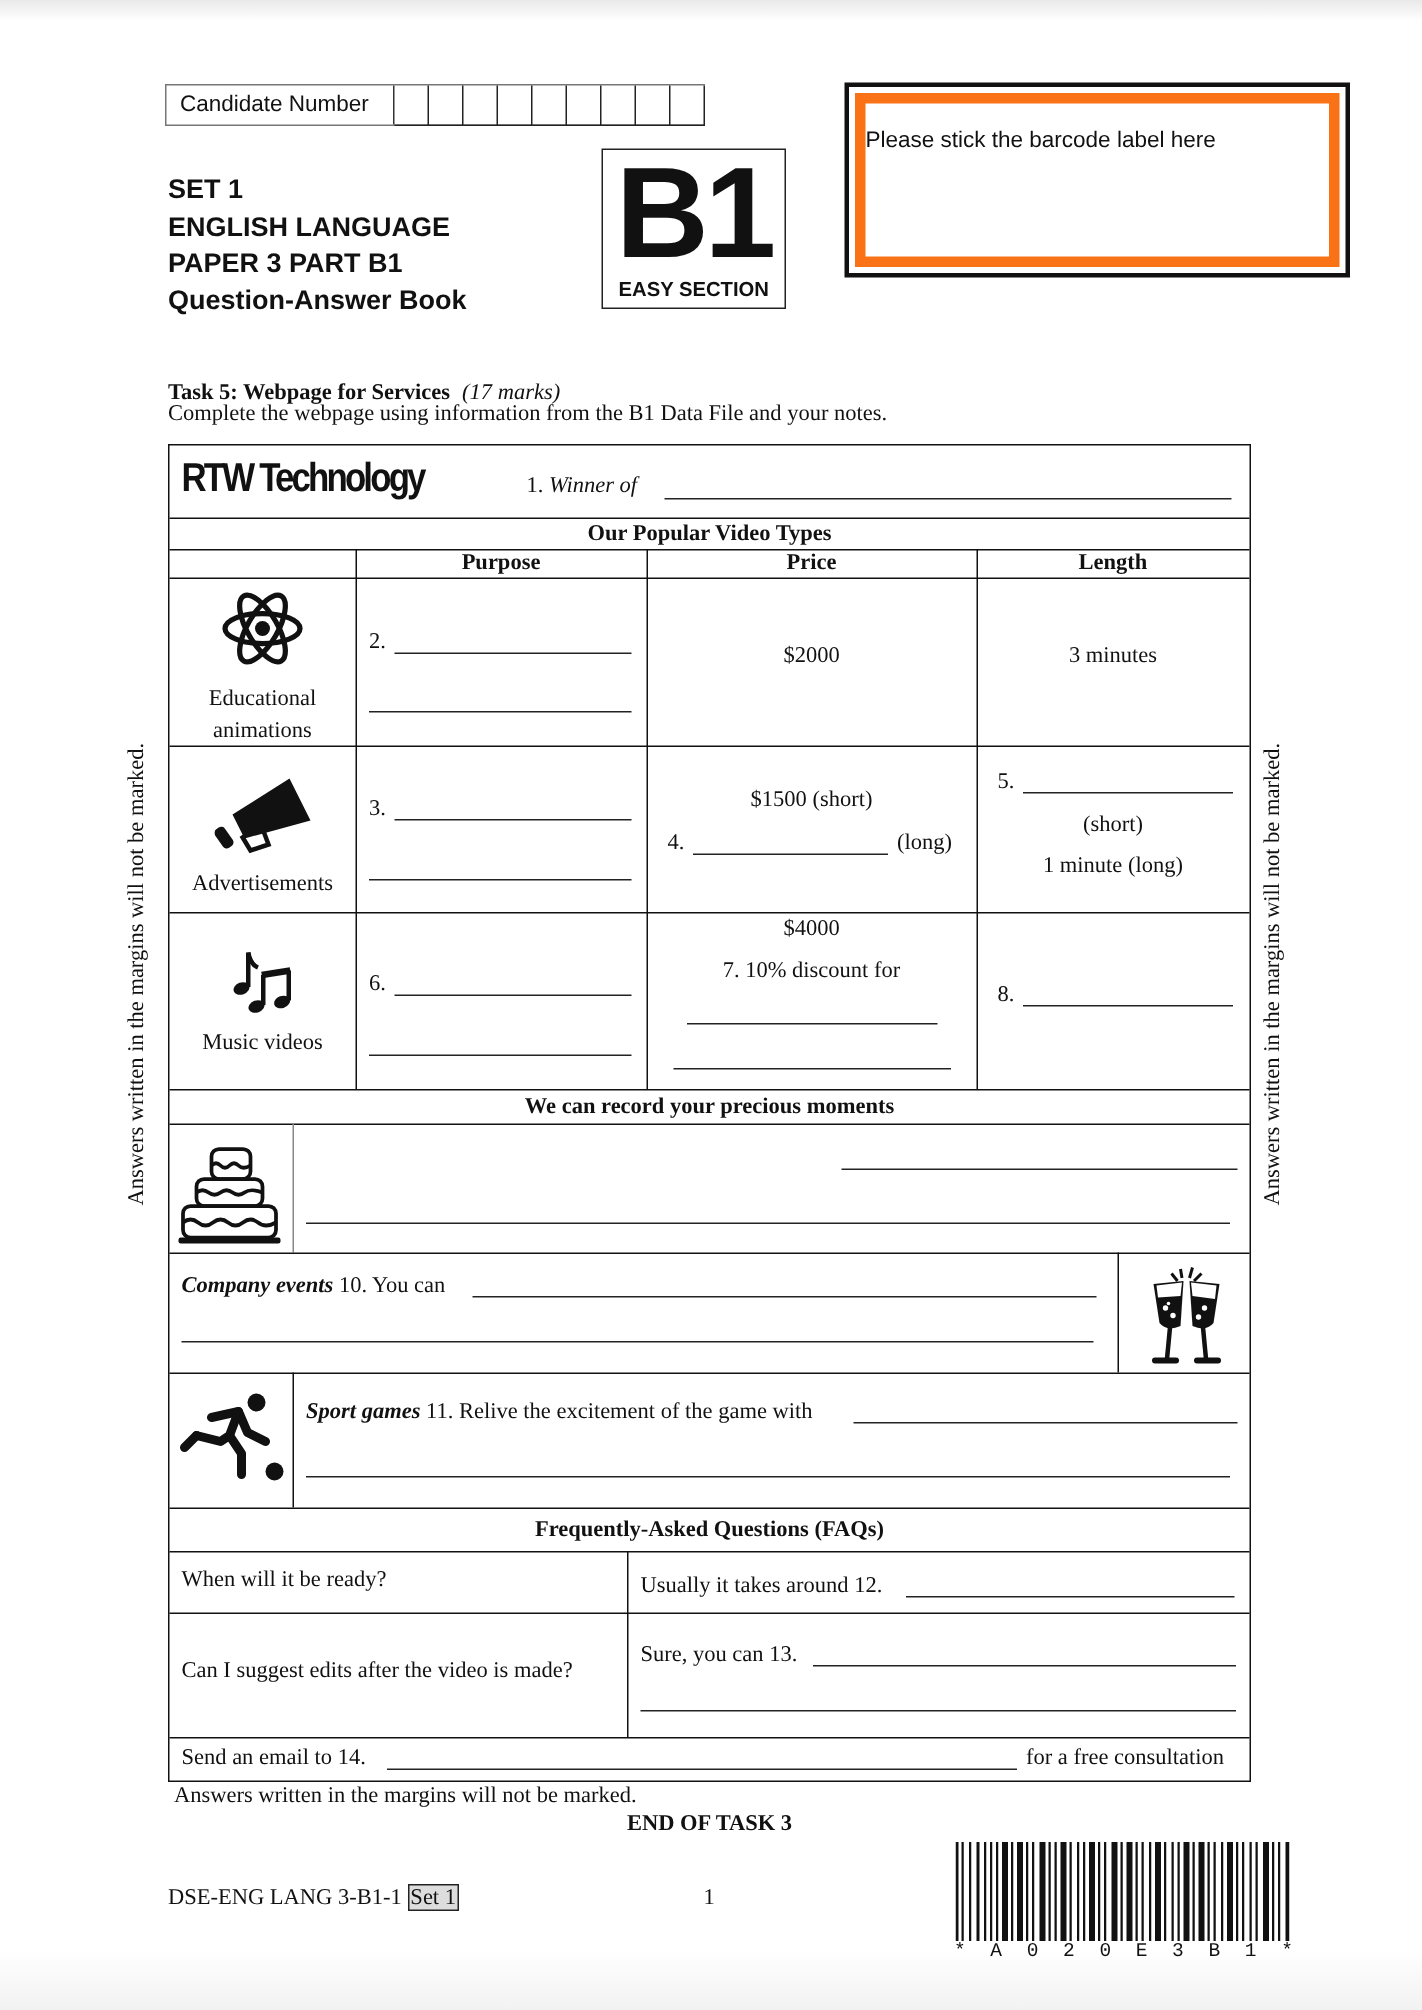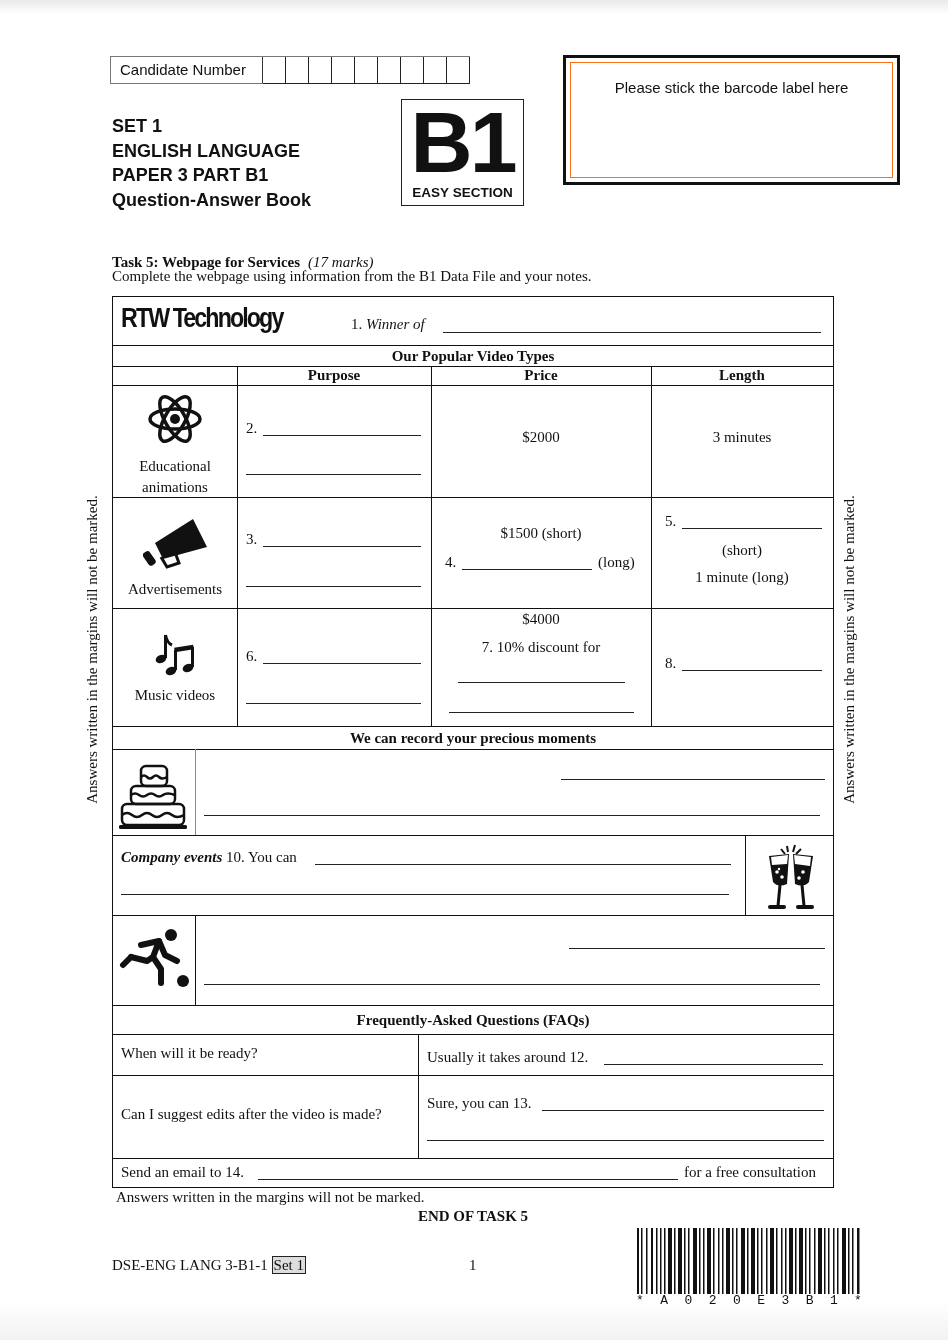--- a/index.html
+++ b/index.html
@@ -20,21 +20,21 @@
   .cand-box { width: 23px; height: 27px; border-right: 1.5px solid #222; border-bottom: 1.5px solid #222; }
 
   
   .title { left: 112px; top: 114px; font-size: 18px; font-weight: bold; line-height: 24.5px; }
   .b1 { left: 401px; top: 99px; width: 123px; height: 107px; border: 1.5px solid #222; text-align: center; }
   .b1-big { font-size: 86px; font-weight: bold; line-height: 82px; letter-spacing: -3px; margin-top: 1px; }
   .b1-small { font-size: 13.5px; font-weight: bold; margin-top: 2px; }
 
   
   .barcode-label { left: 563px; top: 55px; width: 337px; height: 130px; border: 3px solid #111; padding: 4px; }
-  .barcode-label-inner { width: 100%; height: 100%; border: 1px solid #f97316; text-align: center; font-size: 15px; padding-top: 16px; }
+  .barcode-label-inner { width: 100%; height: 100%; border: 7px solid #f97316; text-align: left; font-size: 15px; padding-top: 16px; }
 
   .task { left: 112px; top: 233px; font-size: 15px; margin-top: 21px; }
   .task b { font-weight: bold; }
   .task i { margin-left: 8px; }
   .instr { left: 112px; top: 268px; font-size: 15px; }
 
   
   .form { left: 112px; top: 296px; width: 722px; height: 892px; border: 1.5px solid #111; }
   .hl { position: absolute; left: 0; right: 0; border-top: 1.3px solid #111; }
   .vl { position: absolute; border-left: 1.3px solid #111; }
@@ -225,20 +225,21 @@
   <svg class="abs" style="left:6px; top:630px;" width="72" height="62" viewBox="0 0 72 62">
     <circle cx="52" cy="8" r="6" fill="#111"></circle>
     <g stroke="#111" stroke-width="6" stroke-linecap="round" stroke-linejoin="round" fill="none">
       <path d="M22 18 L40 14 L46 28 L58 34"></path>
       <path d="M40 14 L34 30 L28 34 L12 30"></path>
       <path d="M34 30 L42 42 L42 56"></path>
       <path d="M12 30 L4 38"></path>
     </g>
     <circle cx="64" cy="54" r="6" fill="#111"></circle>
   </svg>
+  <div class="t" style="left:91px; top:636px;"><i class="bold">Sport games</i><span> 11. Relive the excitement of the game with</span></div>
   <div class="line" style="left:456px; top:651px; width:256px;"></div>
   <div class="line" style="left:91px; top:687px; width:616px;"></div>
 
   <div class="hl" style="top:708px;"></div>
   <div class="t c bold" style="left:0; right:0; top:715px;">Frequently-Asked Questions (FAQs)</div>
   <div class="hl" style="top:737px;"></div>
 
   <div class="vl" style="left:305px; top:737px; height:124px;"></div>
   <div class="t" style="left:8px; top:748px;">When will it be ready?</div>
   <div class="t" style="left:314px; top:752px;">Usually it takes around 12.</div>
@@ -249,21 +250,21 @@
   <div class="line" style="left:429px; top:813px; width:282px;"></div>
   <div class="line" style="left:314px; top:843px; width:397px;"></div>
   <div class="hl" style="top:861px;"></div>
 
   <div class="t" style="left:8px; top:867px;">Send an email to 14.</div>
   <div class="line" style="left:145px; top:882px; width:420px;"></div>
   <div class="t" style="left:571px; top:867px;">for a free consultation</div>
 </div>
 
 <div class="abs" style="left:116px; top:1189px; font-size:15px;">Answers written in the margins will not be marked.</div>
-<div class="abs bold" style="left:0; width:946px; text-align:center; top:1208px; font-size:15px; font-weight:bold;">END OF TASK 5</div>
+<div class="abs bold" style="left:0; width:946px; text-align:center; top:1208px; font-size:15px; font-weight:bold;">END OF TASK 3</div>
 
 <div class="abs footer-left">
   <span>DSE-ENG LANG 3-B1-1</span>
   <span class="set-box">Set 1</span>
 </div>
 <div class="abs page-num">1</div>
 
 <svg class="abs barcode" viewBox="0 0 224 66" preserveAspectRatio="none">
   <g fill="#111">
     <rect x="0" y="0" width="2" height="66"></rect>

